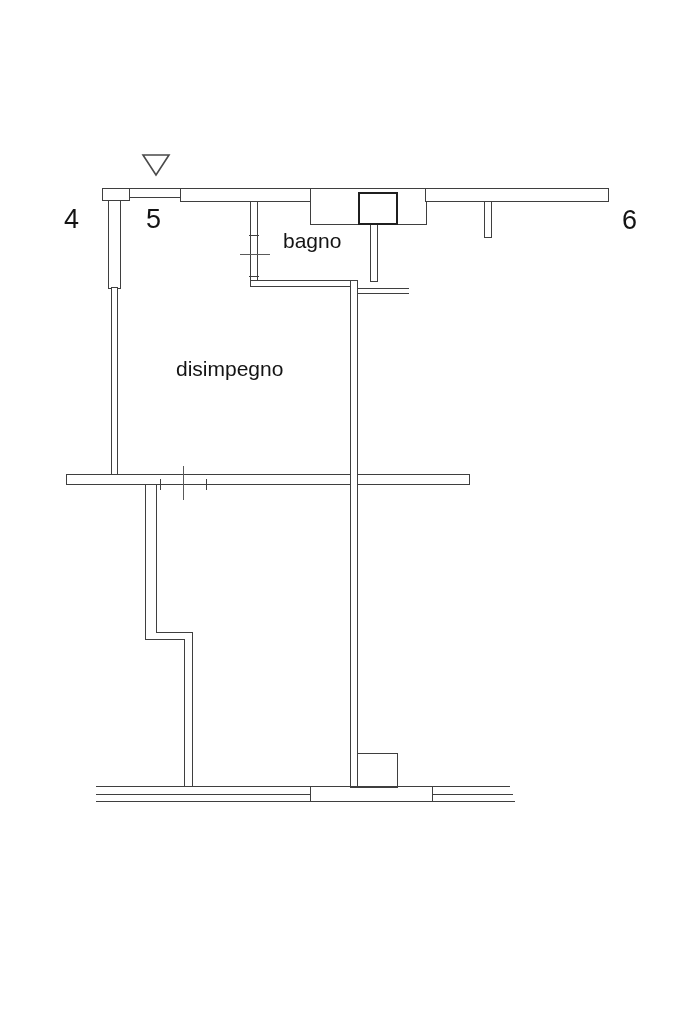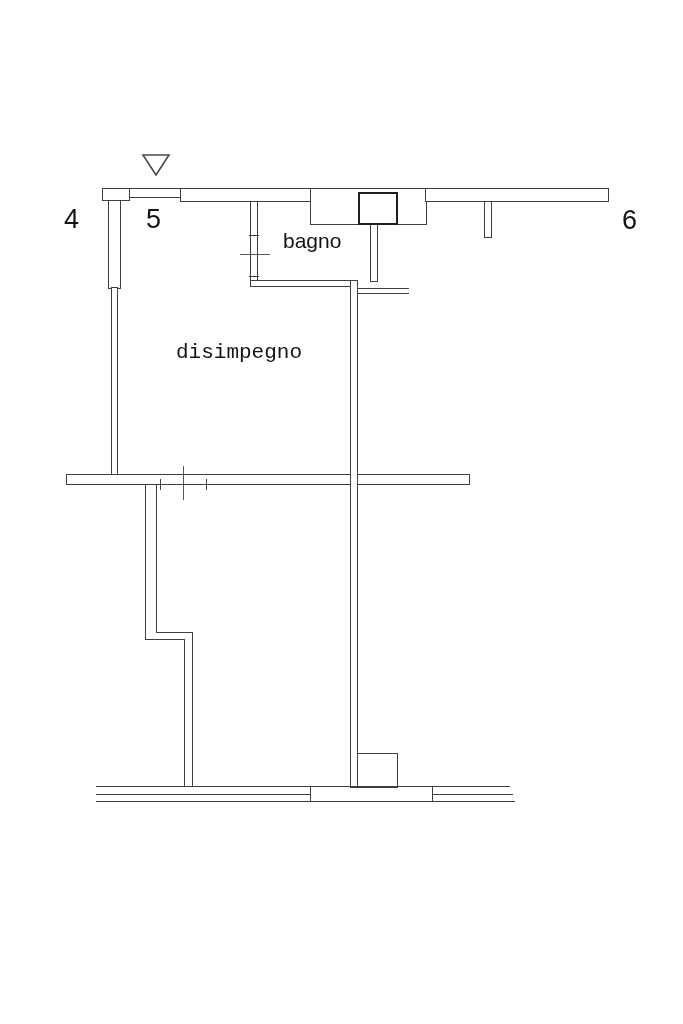--- a/index.html
+++ b/index.html
@@ -79,15 +79,15 @@
 
   <div class="ln" style="left:249px;top:235px;width:10px;height:1px;"></div>
   <div class="ln-light" style="left:240px;top:254px;width:30px;height:1px;"></div>
   <div class="ln" style="left:249px;top:276px;width:10px;height:1px;"></div>
 
   <span class="marker-num" style="left:64px;top:206px;">4</span>
   <span class="marker-num" style="left:146px;top:206px;">5</span>
   <span class="marker-num" style="left:622px;top:207px;">6</span>
 
   <span class="room-label" style="left:283px;top:230px;">bagno</span>
-  <span class="room-label" style="left:176px;top:342px;font-family:Liberation Mono, monospace;">disimpegno</span>
+  <span class="room-label" style="left:176px;top:358px;">disimpegno</span>
 
 </div>
 
 </body></html>

